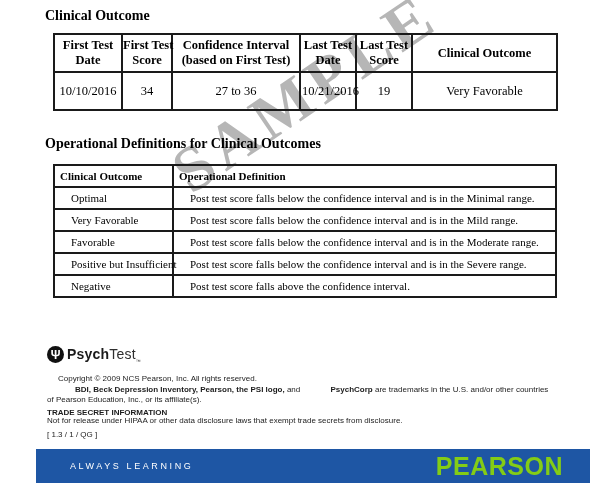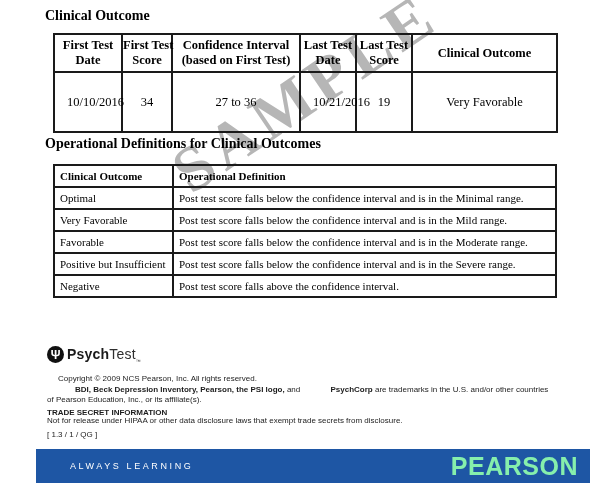--- a/index.html
+++ b/index.html
@@ -21,26 +21,26 @@
   .t-od { left:45px; top:136px; }
 
   table.tbl { border-collapse:collapse; background:transparent; }
   table.tbl th, table.tbl td { border:2px solid #1a1a1a; background:transparent; }
 
   .tbl1 { left:53px; top:33px; width:503px; table-layout:fixed; }
   .tbl1 col.c1{width:68px;} .tbl1 col.c2{width:50px;} .tbl1 col.c3{width:128px;}
   .tbl1 col.c4{width:56px;} .tbl1 col.c5{width:56px;} .tbl1 col.c6{width:145px;}
   .tbl1 th { height:34px; padding:1px 0; font-size:12.5px; font-weight:700; text-align:center; vertical-align:middle; }
   .tbl1 th .hl { display:block; line-height:1.18; white-space:nowrap; }
-  .tbl1 td { height:34px; padding:12px; font-size:12.5px; text-align:center; vertical-align:middle; white-space:nowrap; }
+  .tbl1 td { height:34px; padding:1px; font-size:12.5px; text-align:center; vertical-align:middle; white-space:nowrap; }
 
   .tbl2 { left:53px; top:164px; width:502px; table-layout:fixed; }
   .tbl2 col.d1{width:119px;} .tbl2 col.d2{width:383px;}
   .tbl2 th { height:18px; padding:1px 5px; font-size:11px; font-weight:700; text-align:left; vertical-align:middle; white-space:nowrap; }
-  .tbl2 td { height:18px; padding:1px 5px; font-size:11px; text-align:left; vertical-align:middle; white-space:nowrap; }
+  .tbl2 td { height:18px; padding:1px 16px; font-size:11px; text-align:left; vertical-align:middle; white-space:nowrap; }
 
   .psychcorp { left:47px; top:346px; display:flex; align-items:center; font-family:"Liberation Sans", sans-serif; }
   .psi-circle {
     width:17px; height:17px; border-radius:50%; background:#111; color:#fff;
     display:inline-flex; align-items:center; justify-content:center;
     font-size:12px; font-weight:700; margin-right:3px; line-height:1;
   }
   .pc-text { font-size:14px; letter-spacing:0.2px; color:#1a1a1a; }
   .pc-text b { font-weight:700; }
   .pc-light { font-weight:400; color:#2e2e2e; }
@@ -56,21 +56,21 @@
 
   .brandbar {
     left:36px; top:449px; width:554px; height:34px; background:#1e56a4;
     display:flex; align-items:center; justify-content:space-between;
     padding:12px; box-sizing:border-box; font-family:"Liberation Sans", sans-serif;
   }
   .tagline {
     margin-left:22px; color:#ffffff; font-size:9px; letter-spacing:2.6px; font-weight:400;
   }
   .pearson {
-    color:#86efac; font-size:25px; font-weight:700; letter-spacing:0.5px; line-height:1;
+    margin-right:15px; color:#84cc16; font-size:25px; font-weight:700; letter-spacing:0.5px; line-height:1;
   }
 </style>
 </head>
 <body>
 
 <div class="page">
 
   <div class="watermark">SAMPLE</div>
 
   <h1 class="title t-co layer">Clinical Outcome</h1>

